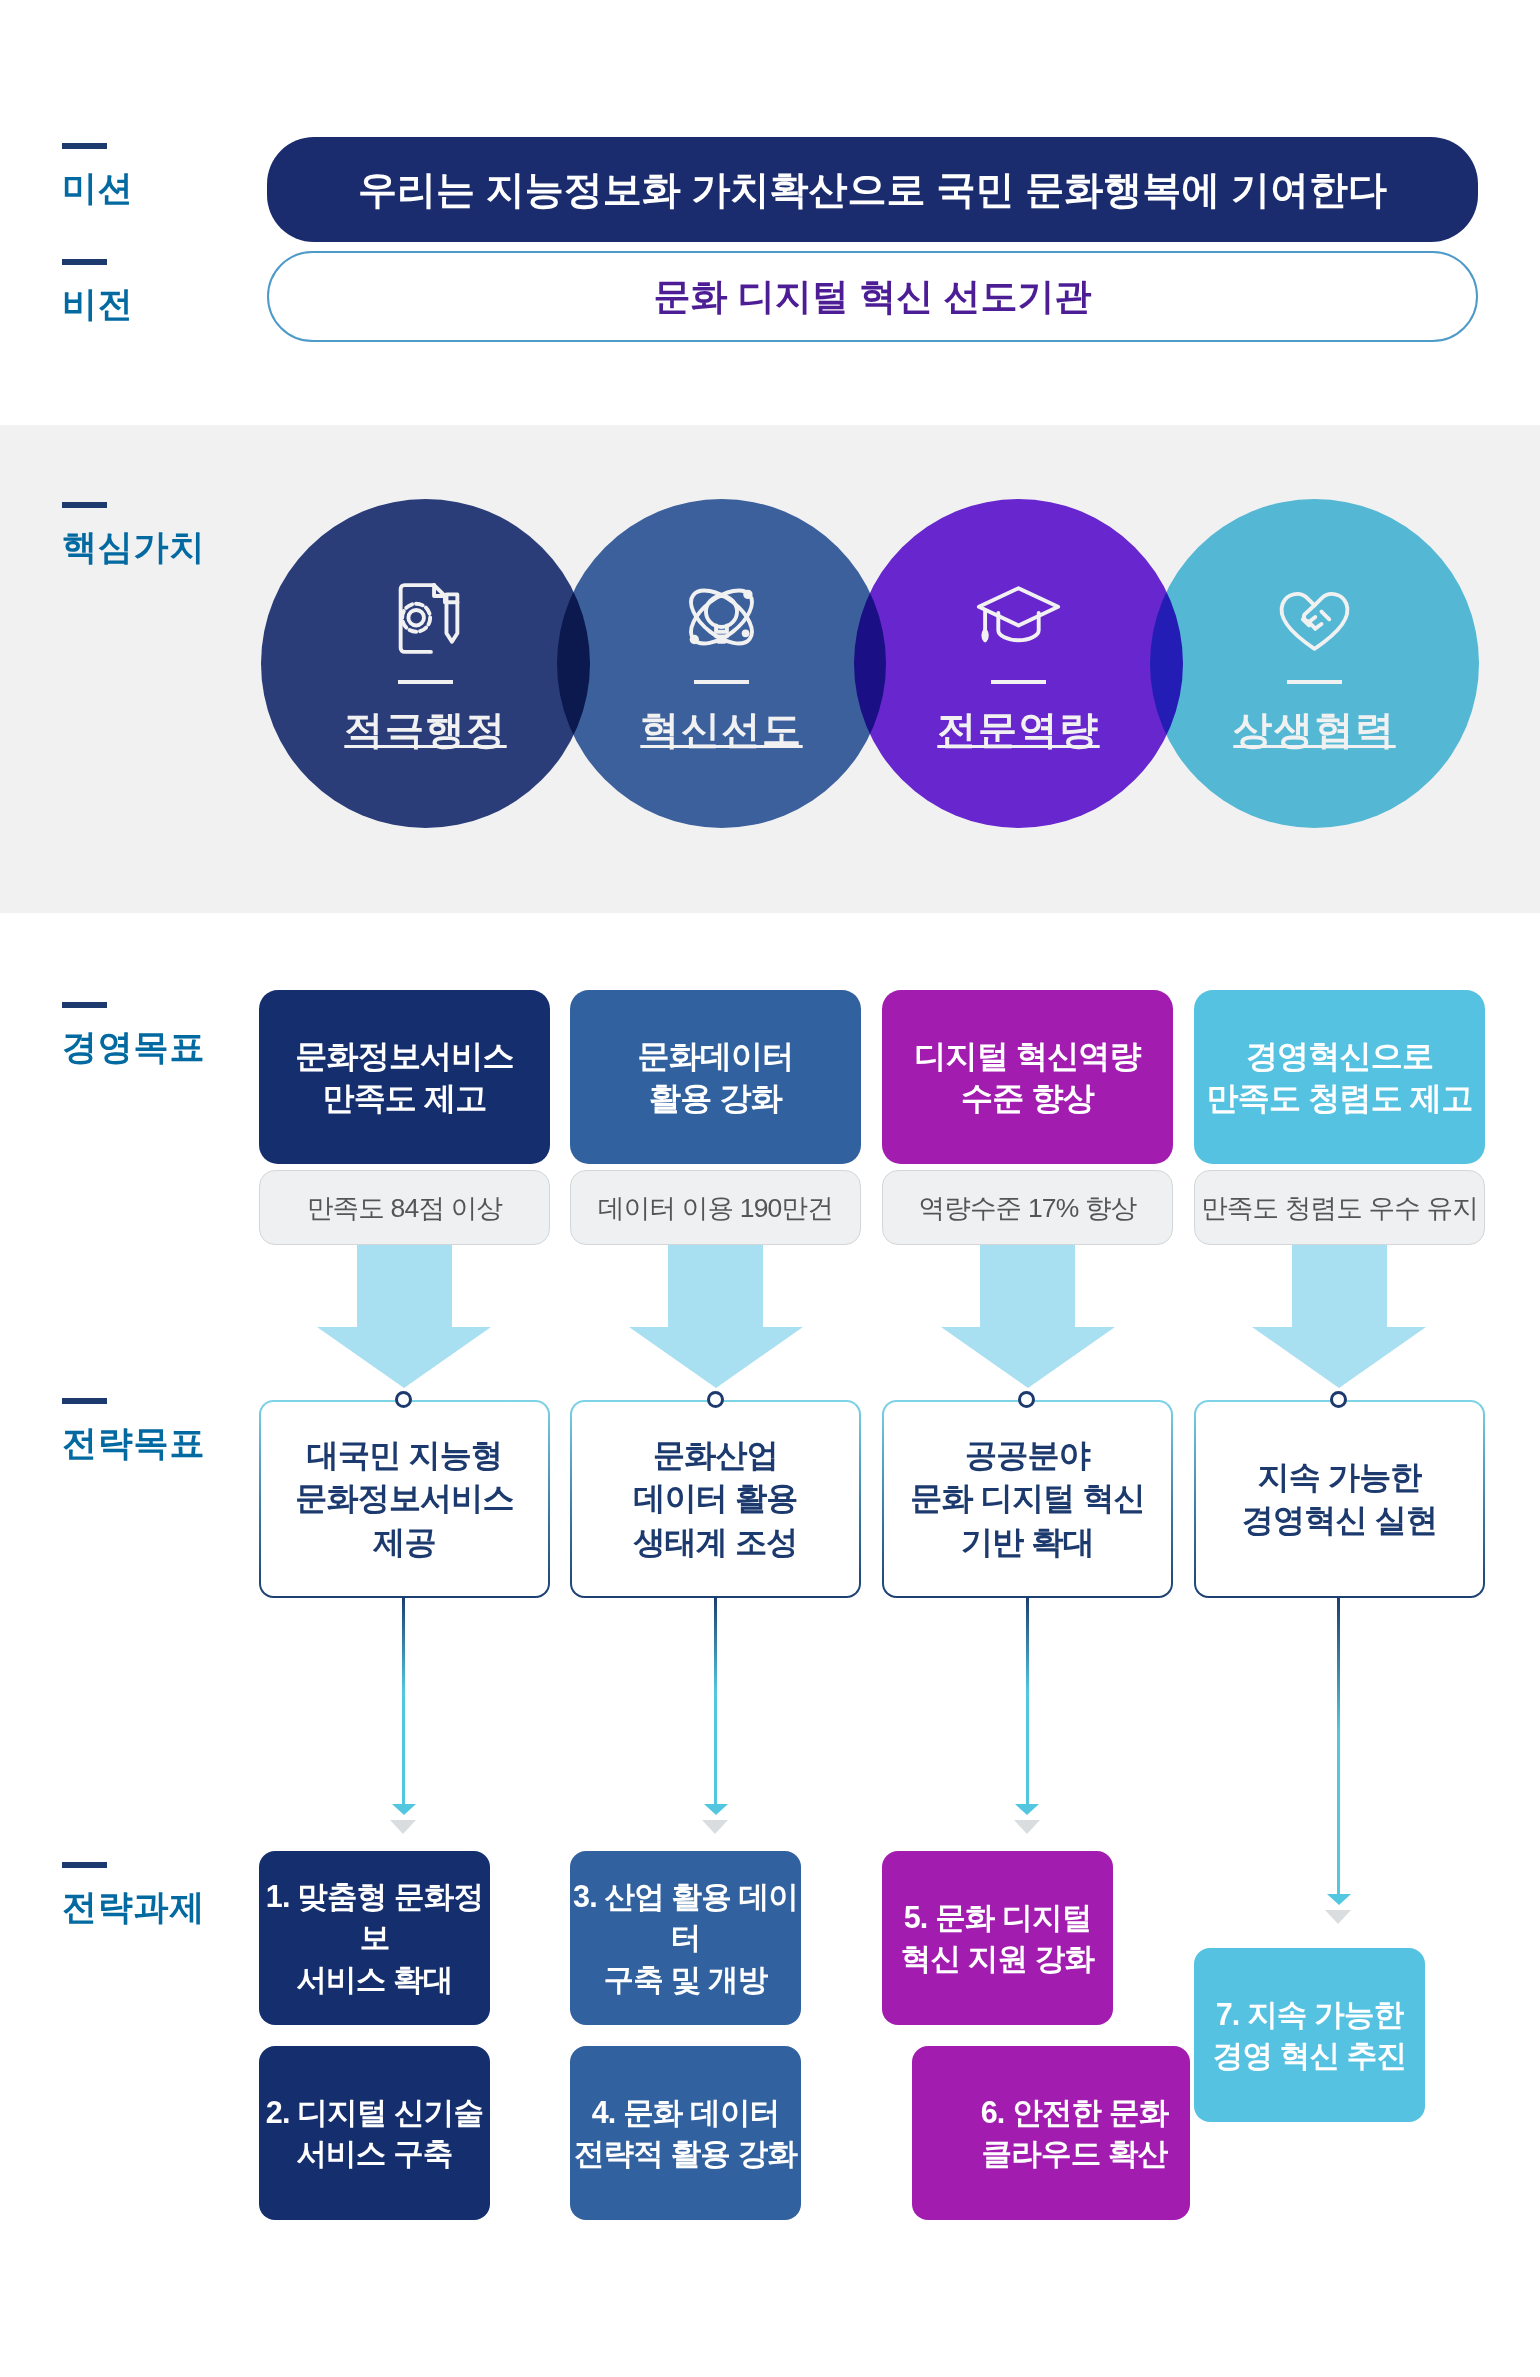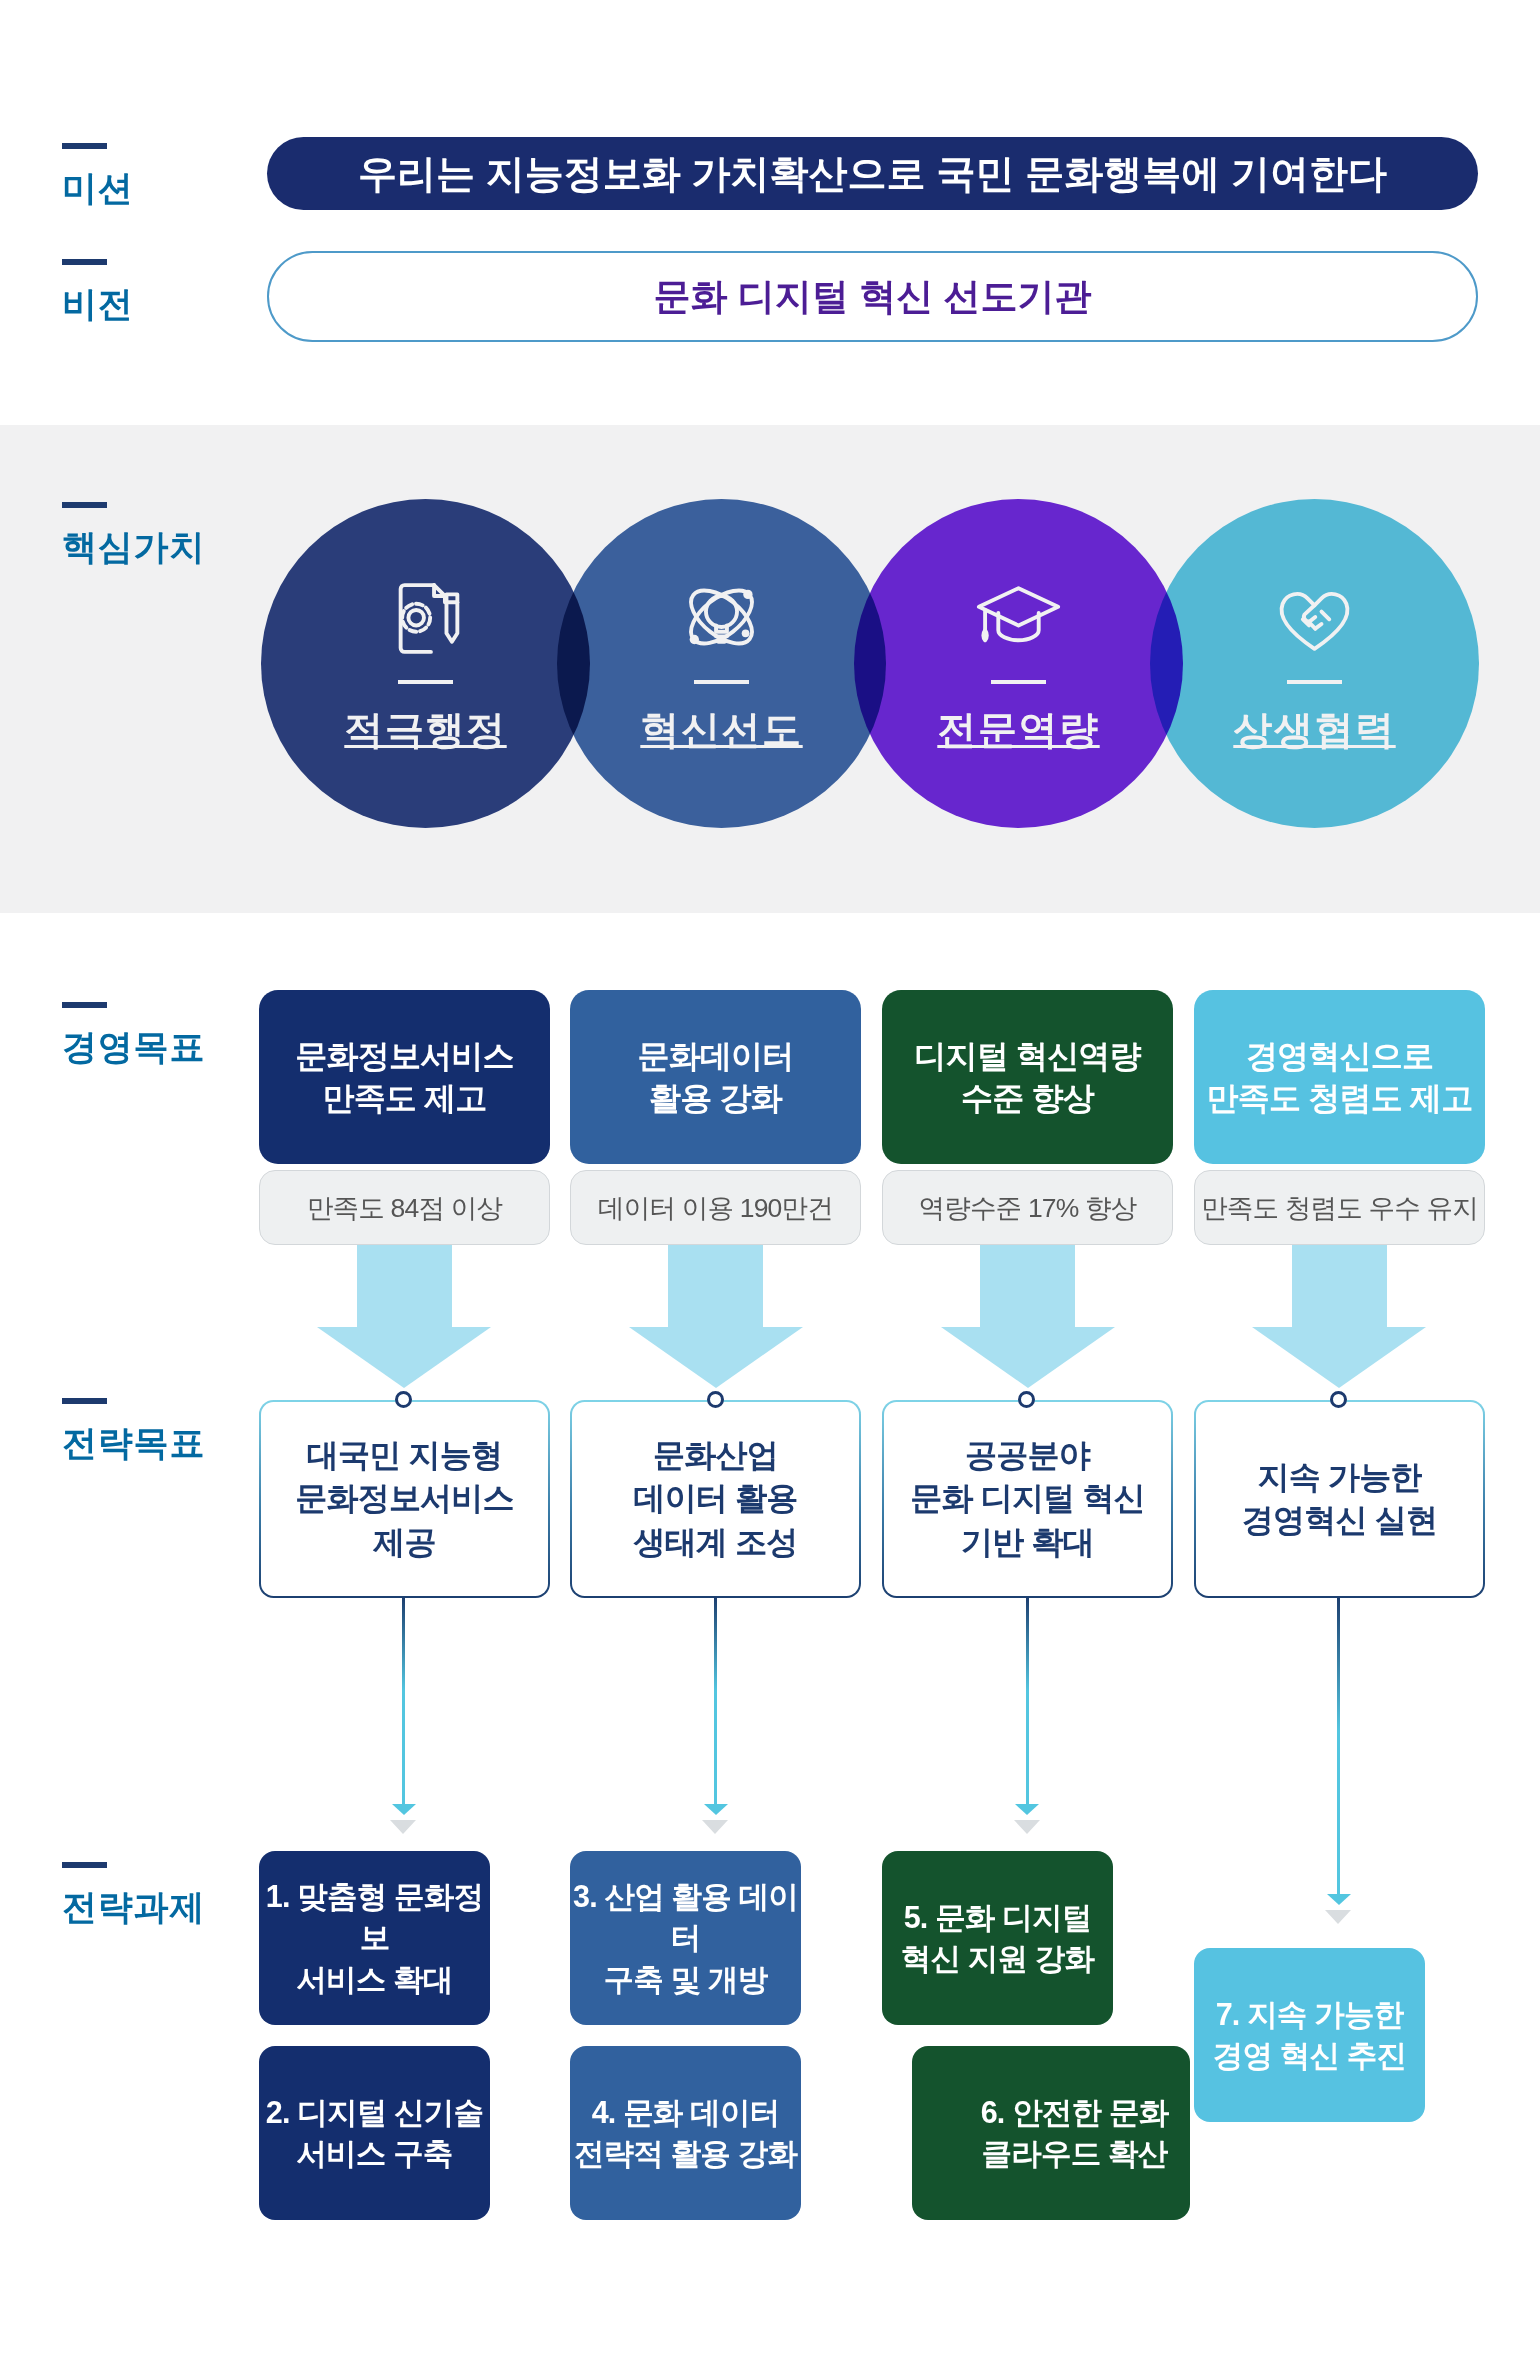--- a/index.html
+++ b/index.html
@@ -6,21 +6,21 @@
   body{
     width:1541px;height:2377px;position:relative;background:#ffffff;
     font-family:"Liberation Sans","DejaVu Sans",sans-serif;overflow:hidden;
   }
   
   .section-label{position:absolute;left:62px;}
   .section-label .dash{width:45px;height:6.4px;background:#1d3a6e;margin-bottom:15.3px;}
   .section-label .txt{font-size:35px;font-weight:bold;color:#0369a1;letter-spacing:0.8px;white-space:nowrap;text-align:right;}
   
   .pill{position:absolute;left:267px;width:1211px;border-radius:47px;display:flex;align-items:center;justify-content:center;text-align:center;}
-  .pill.mission{top:137px;height:73px;background:#1a2c6e;color:#ffffff;font-size:39px;font-weight:bold;}
+  .pill.mission{top:137px;height:105px;background:#1a2c6e;color:#ffffff;font-size:39px;font-weight:bold;}
   .pill.vision{top:251px;height:91px;background:#ffffff;border:2.4px solid #4e9ac9;color:#4c1d95;font-size:37px;font-weight:bold;box-sizing:border-box;}
   
   .band{position:absolute;left:0;top:425px;width:1541px;height:488px;background:#f1f1f2;}
   .core-circle{
     position:absolute;top:499px;width:329px;height:329px;border-radius:50%;
     mix-blend-mode:multiply;display:flex;flex-direction:column;align-items:center;
     color:#ffffff;box-sizing:border-box;padding-top:69px;
   }
   .core-circle .cdash{width:55px;height:4px;background:#ffffff;margin:11.2px 0 19px 0;}
   .core-circle .cname{font-size:39px;font-weight:bold;letter-spacing:1.6px;text-decoration:underline;}
@@ -52,21 +52,21 @@
   .connector{position:absolute;top:1598px;width:3.2px;background:linear-gradient(180deg,#1d3f70 0%,#53c6e0 45%,#53c6e0 100%);}
   .conn-head{position:absolute;width:0;height:0;border-left:12px solid transparent;border-right:12px solid transparent;border-top:11.2px solid #53c6e0;}
   .conn-ghost{position:absolute;width:0;height:0;border-left:13.7px solid transparent;border-right:13.7px solid transparent;border-top:14.5px solid #d9dde0;}
   
   .task-card{
     position:absolute;width:231px;height:174px;border-radius:16px;
     display:flex;align-items:center;justify-content:center;text-align:center;
     color:#ffffff;font-size:30.5px;font-weight:bold;line-height:1.35;letter-spacing:-0.8px;white-space:pre-line;
   }
   .row1{top:1851px;} .row2{top:2046px;} .row7{top:1948px;}
-  .c-navy{background:#142e6e;} .c-blue{background:#31619e;} .c-steel{background:#14532d;} .c-sky{background:#56c2e1;}
+  .c-navy{background:#142e6e;} .c-blue{background:#31619e;} .c-steel{background:#a21caf;} .c-sky{background:#56c2e1;}
   svg{display:block;}
 </style>
 </head>
 <body>
 
 <div class="section-label" style="top:143px;">
   <div class="dash"></div>
   <div class="txt">미션</div>
 </div>
 <div class="pill mission">

